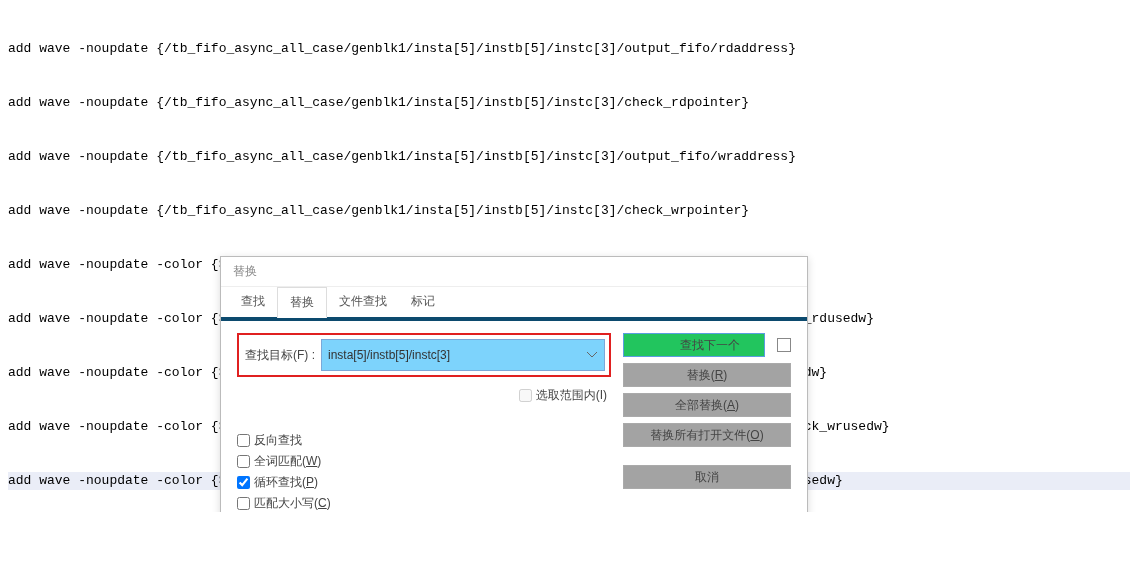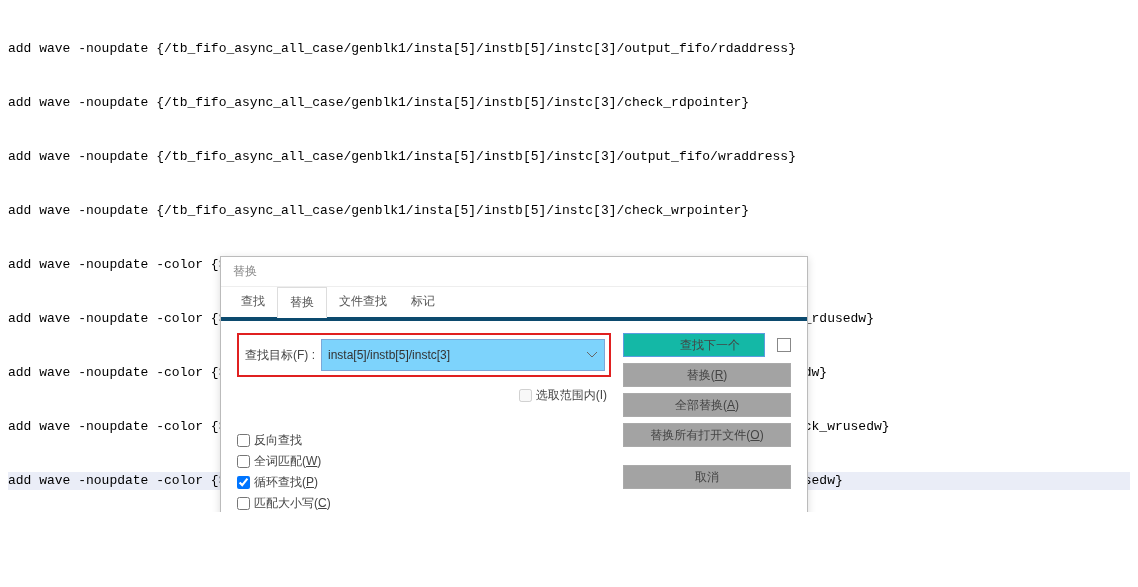--- a/index.html
+++ b/index.html
@@ -105,21 +105,21 @@
       padding: 4px 8px;
       text-align: center;
       cursor: pointer;
       color: #444;
       font-size: 12px;
       height: 24px;
       display: flex;
       align-items: center;
       justify-content: center;
     }
-    .btn.primary { border: 1px solid #5a9de0; background: #14b8a6; padding-left: 40px; }
+    .btn.primary { border: 1px solid #5a9de0; background: #22c55e; padding-left: 40px; }
     .extra-check {
       width: 14px; height: 14px;
       border: 1px solid #888;
       margin-left: 6px;
     }
     .top-row { display: flex; align-items: center; gap: 6px; }
     .fieldset {
       margin-top: 10px;
       padding-top: 6px;
     }

